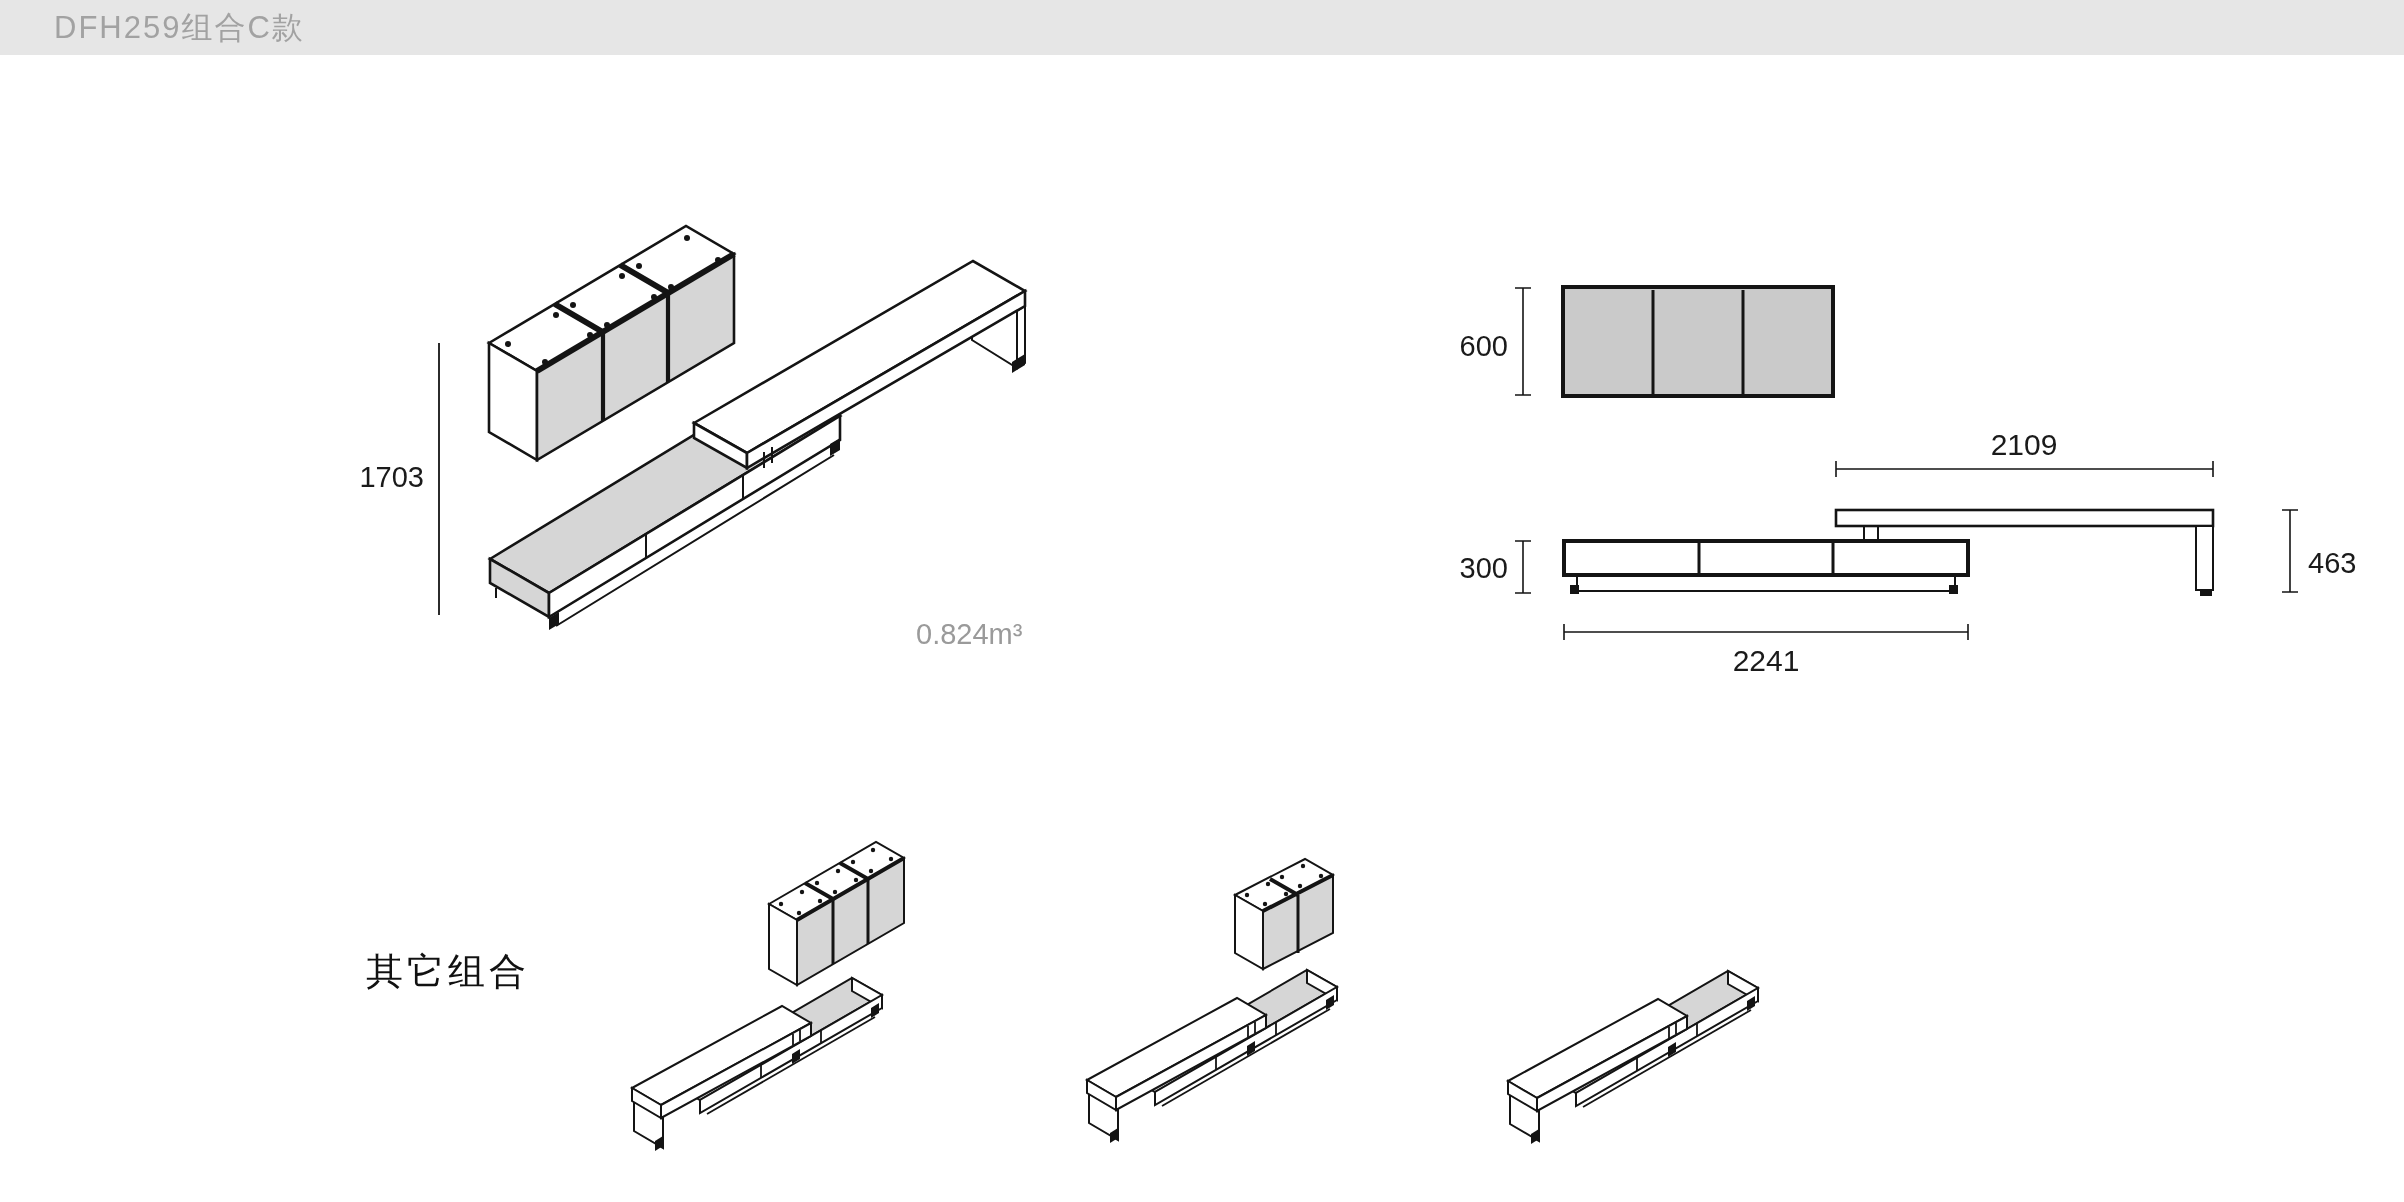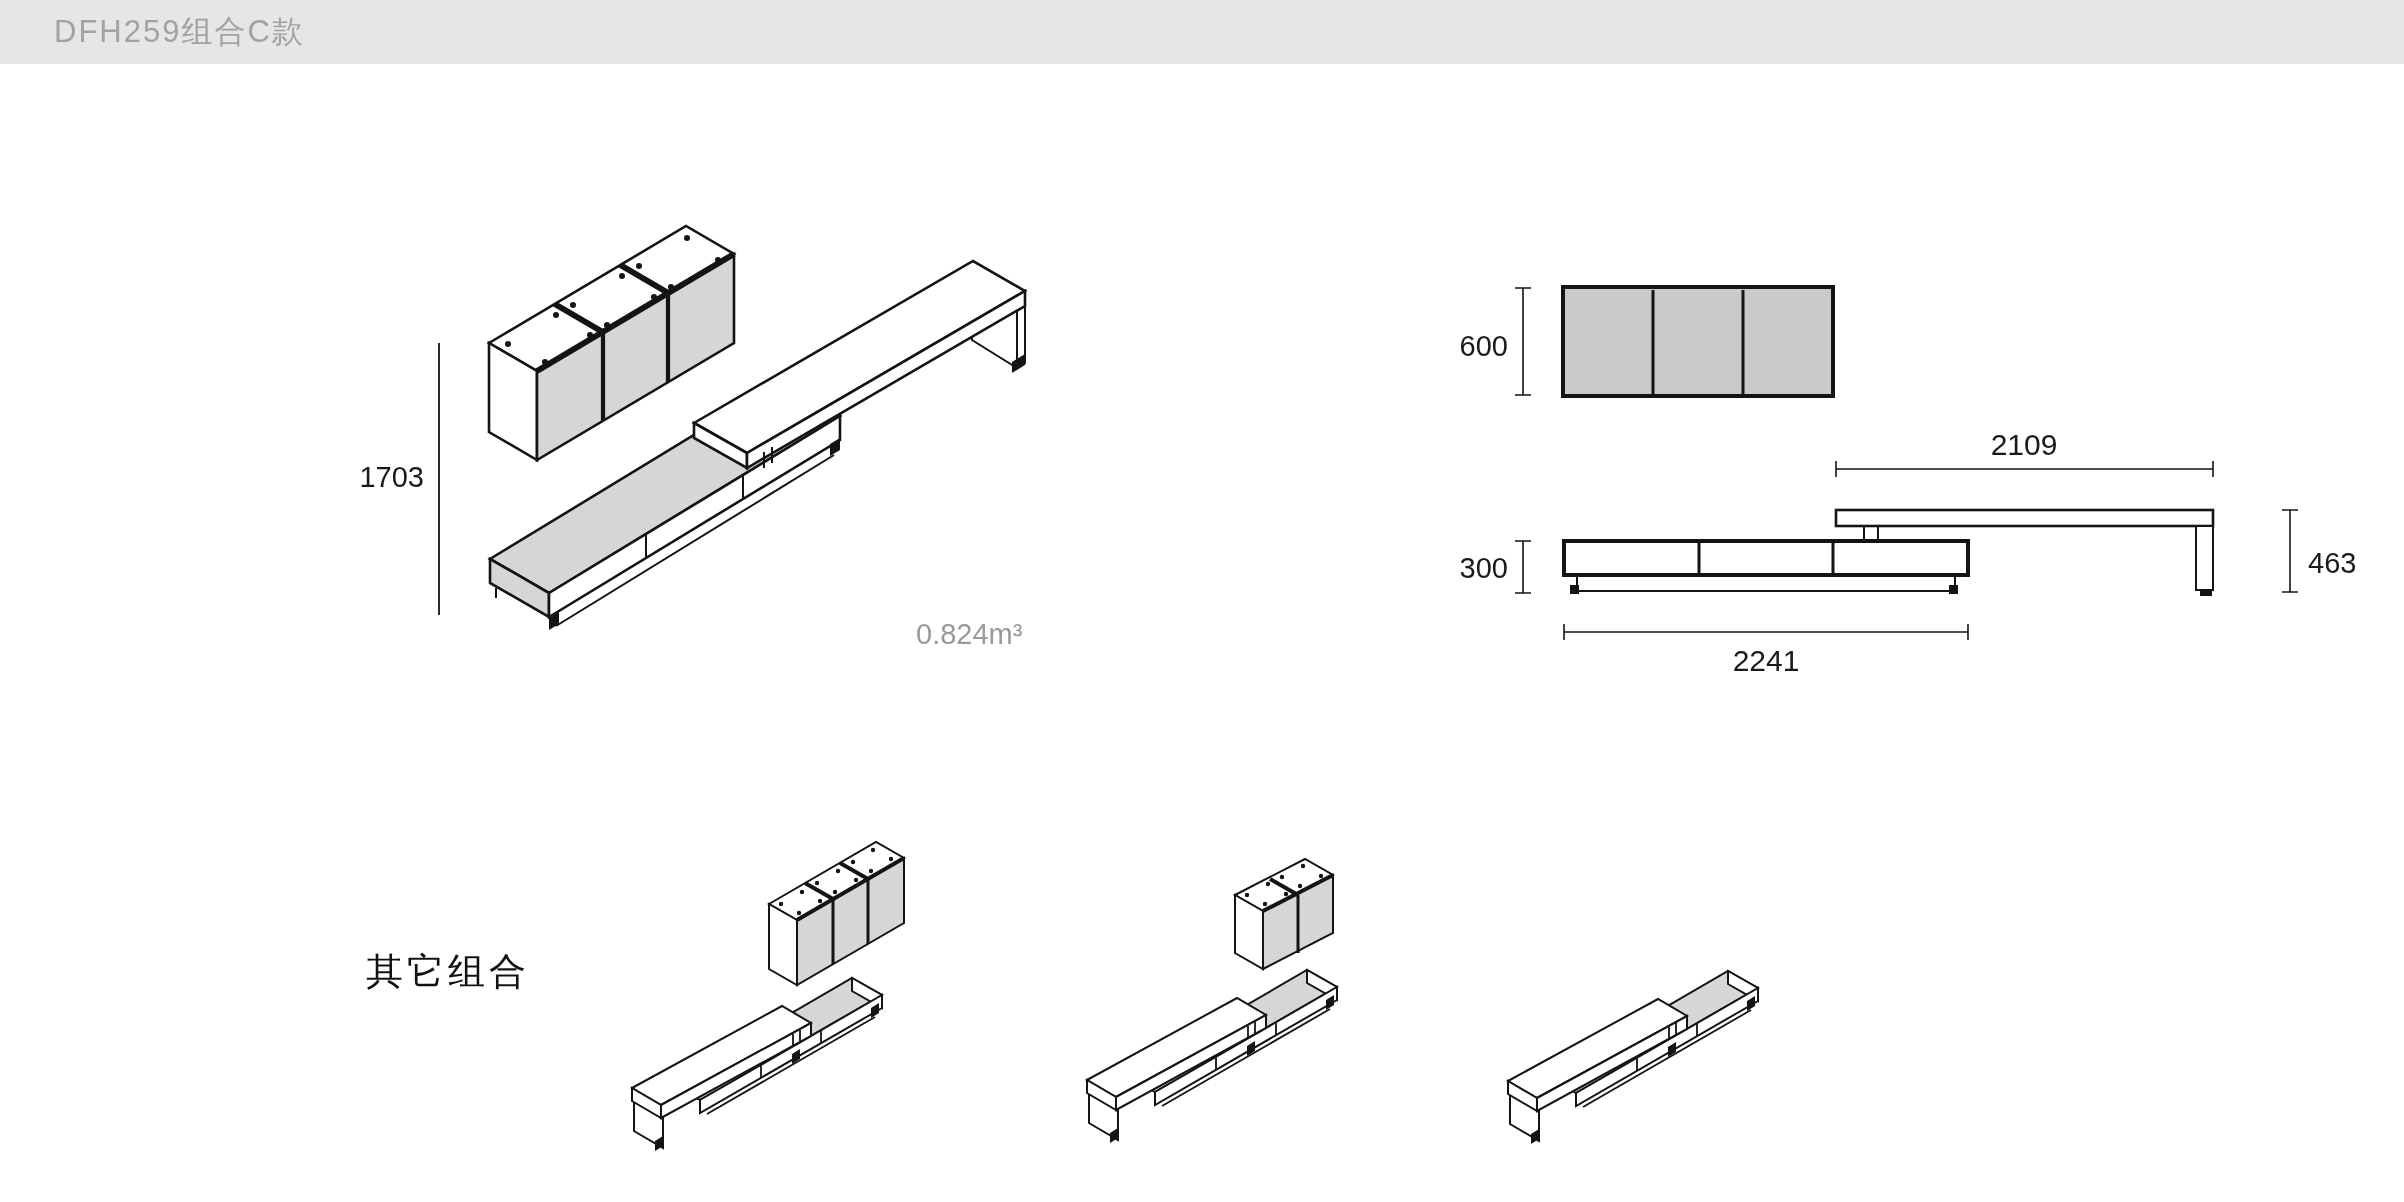--- a/index.html
+++ b/index.html
@@ -1,18 +1,18 @@
 <!DOCTYPE html>
 <html style="--header_bg: #e6e6e6; --header_text: #a2a2a2; --fill_gray: #d6d6d6; --ortho_gray: #cacaca; --line: #141414; --dim_text: #1a1a1a; --muted_text: #9a9a9a;"><head>
 <meta charset="utf-8">
 <style>
   html,body{margin:0;padding:0;background:#ffffff;}
   .page{position:relative;width:2404px;height:1202px;background:#fff;overflow:hidden;
         font-family:"Liberation Sans","DejaVu Sans",sans-serif;}
-  .title-bar{position:absolute;left:0;top:0;width:2404px;height:64px;
+  .title-bar{position:absolute;left:0;top:0;width:2404px;height:55px;
              background:var(--header_bg,#e6e6e6);display:flex;align-items:center;text-align:right;}
   .title-bar span{margin-left:54px;font-size:31px;letter-spacing:2px;
                   color:var(--header_text,#a2a2a2);}
   svg.canvas{position:absolute;left:0;top:0;width:2404px;height:1202px;}
   
   .ln  {stroke:var(--line,#141414);fill:none;stroke-width:2.6;}
   .lnT {stroke:var(--line,#141414);fill:none;stroke-width:2;}
   .thk {stroke:var(--line,#141414);fill:none;stroke-width:6;}
   .thk4{stroke:var(--line,#141414);fill:none;stroke-width:4;}
   .sep {stroke:var(--line,#141414);fill:none;stroke-width:4.2;}

